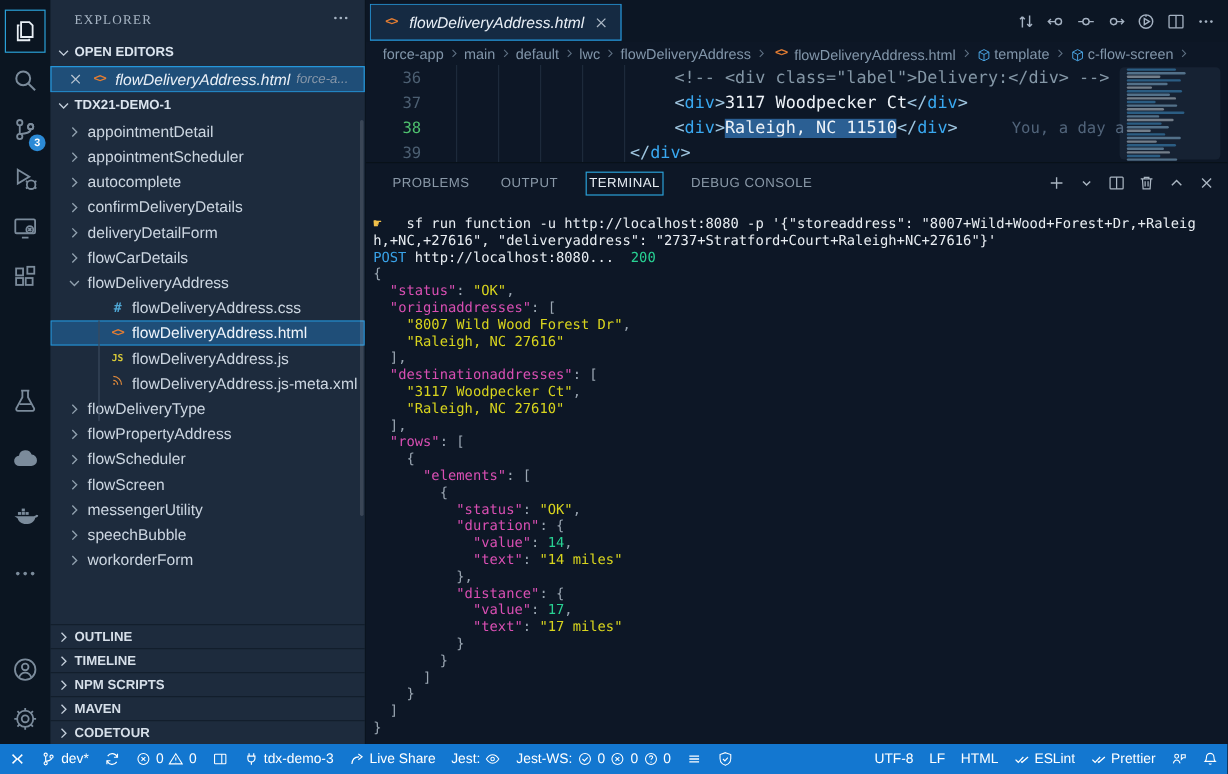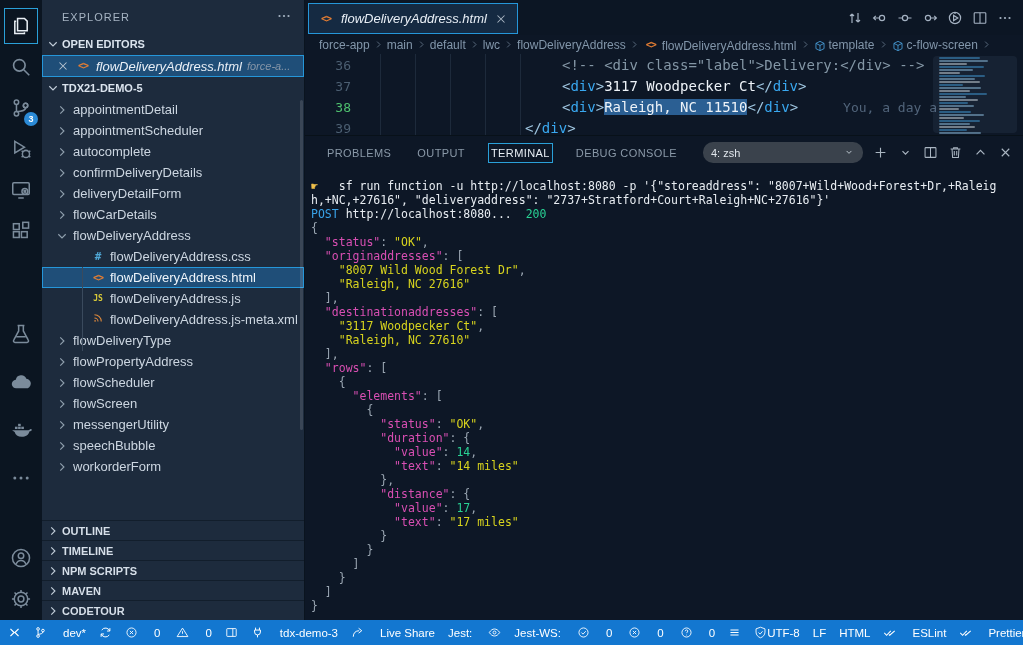--- a/index.html
+++ b/index.html
@@ -13,21 +13,21 @@
   .ab-item .icn{width:22px;height:22px;}
   .ab-item.active{color:#e9eff5;}
   .ab-item.active::after{content:"";position:absolute;inset:2px 4px;border:1px solid #2aa0d8;}
   .ab-item.lower{margin-bottom:8px;}
   .ab-badge{position:absolute;right:4px;bottom:2px;background:#2b8ad6;color:#fff;font-size:9px;width:14px;height:14px;border-radius:50%;display:flex;align-items:center;justify-content:center;font-weight:bold;}
   .ab-gap{height:62px;flex:none;}
   .ab-spacer{flex:1;}
 
   
   .sidebar{width:263px;background:#1d2b3d;flex:none;display:flex;flex-direction:column;position:relative;border-right:1px solid #0a141f;}
-  .sb-title-row{height:33px;display:flex;align-items:center;justify-content:space-between;padding:0 12px 0 20px;color:#a6b4c3;font-size:11px;letter-spacing:1px;flex:none;}
+  .sb-title-row{height:33px;display:flex;align-items:center;justify-content:space-between;padding:0 12px 0 20px;color:#a6b4c3;font-size:11px;letter-spacing:1px;flex:none;font-family:Liberation Serif, serif;}
   .sb-title-row .icn{width:16px;height:16px;color:#a6b4c3;}
   .sec-h{height:22px;display:flex;align-items:center;font-size:11px;font-weight:bold;color:#dbe4ee;padding-left:4px;gap:2px;flex:none;}
   .sec-h .icn{width:14px;height:14px;color:#c3ceda;flex:none;}
   .oe-row{height:22px;display:flex;align-items:center;gap:5px;padding-left:14px;background:#1f4e78;box-shadow:inset 0 0 0 1px #2596d9;font-size:13px;color:#e9eff6;flex:none;overflow:hidden;}
   .oe-row .icn{width:14px;height:14px;color:#b9c5d1;flex:none;}
   .oe-label{font-style:italic;white-space:nowrap;}
   .oe-suffix{font-style:italic;color:#8696a8;font-size:11px;white-space:nowrap;overflow:hidden;}
   .tree{flex:1;overflow:hidden;position:relative;font-size:13px;color:#ccd6e1;}
   .ti{height:21px;display:flex;align-items:center;gap:4px;padding-left:13px;white-space:nowrap;overflow:hidden;}
   .ti .icn{width:14px;height:14px;color:#90a0ae;flex:none;}
@@ -81,21 +81,21 @@
   .term-pill .icn{width:12px;height:12px;color:#bcc6cf;}
   .panel-icons{display:flex;gap:10px;}
   .panel-icons .icn{width:15px;height:15px;}
   .terminal{flex:1;overflow:hidden;padding:10px 0 0 6px;font-family:"DejaVu Sans Mono",monospace;font-size:11.5px;line-height:14px;white-space:pre;}
   .t-h{color:#f0c04a;} .t-w{color:#e8edf2;} .t-b{color:#39a2e8;} .t-g{color:#28d193;}
   .t-k{color:#d94fb3;} .t-s{color:#d8d41e;} .t-p{color:#9aa6b2;}
 
   
   .statusbar{position:absolute;left:0;right:0;bottom:0;height:25px;background:#1377d0;display:flex;align-items:center;justify-content:space-between;color:#fff;font-size:11.5px;padding:0 8px;}
   .sbl,.sbr{display:flex;align-items:center;gap:13px;white-space:nowrap;}
-  .st-item{display:flex;align-items:center;gap:16px;}
+  .st-item{display:flex;align-items:center;gap:4px;}
   .st-item .icn{width:13px;height:13px;}
   .icn{display:inline-flex;}
   .icn svg{width:100%;height:100%;display:block;}
 </style>
 </head>
 <body>
 
 <div class="app">
   <nav class="activitybar" id="activitybar">
       <div class="ab-item active">
@@ -240,21 +240,21 @@
         <span class="fi fi-html">&lt;&gt;</span>
         <span class="oe-label">flowDeliveryAddress.html</span>
         <span class="oe-suffix">force-a...</span>
       </div>
     <div class="sec-h" id="project-header">
         <span class="icn ">
           <svg viewBox="0 0 16 16" fill="none" stroke="currentColor" stroke-width="1.3">
             <path d="M3.8 6L8 10.2 12.2 6"></path>
           </svg>
         </span>
-        <span>TDX21-DEMO-5</span>
+        <span>TDX21-DEMO-1</span>
       </div>
     <div class="tree" id="tree">
         <div class="ti">
           <span class="icn ">
             <svg viewBox="0 0 16 16" fill="none" stroke="currentColor" stroke-width="1.3">
               <path d="M6 3.8L10.2 8 6 12.2"></path>
             </svg>
           </span>
           <span>appointmentDetail</span>
         </div>
@@ -616,28 +616,20 @@
     </div>
     <div class="panel">
       <div class="panel-header">
         <div class="panel-tabs" id="panel-tabs">
             <span class="ptab">PROBLEMS</span>
             <span class="ptab">OUTPUT</span>
             <span class="ptab active">TERMINAL</span>
             <span class="ptab">DEBUG CONSOLE</span>
           </div>
         <div class="panel-right">
-          <div class="term-pill" id="term-pill">
-            <span>4: zsh</span>
-            <span id="pill-chev"><span class="icn ">
-                  <svg viewBox="0 0 16 16" fill="none" stroke="currentColor" stroke-width="1.3">
-                    <path d="M4.8 6.6L8 9.8l3.2-3.2"></path>
-                  </svg>
-                </span></span>
-          </div>
           <div class="panel-icons" id="panel-icons">
               <span class="icn" style="width:15px;height:15px">
                 <svg viewBox="0 0 16 16" fill="none" stroke="currentColor" stroke-width="1.2">
                   <path d="M8 2.8v10.4M2.8 8h10.4"></path>
                 </svg>
               </span>
               <span class="icn" style="width:15px;height:15px">
                 <svg viewBox="0 0 16 16" fill="none" stroke="currentColor" stroke-width="1.3">
                   <path d="M4.8 6.6L8 9.8l3.2-3.2"></path>
                 </svg>

